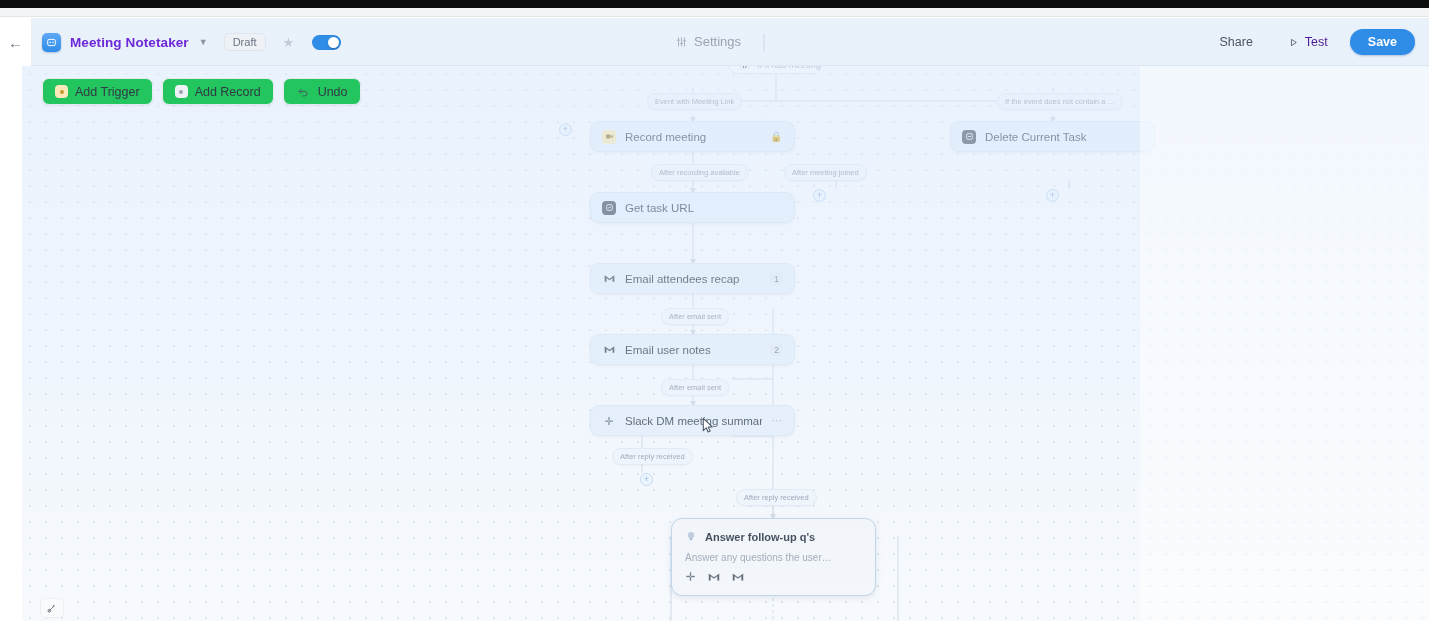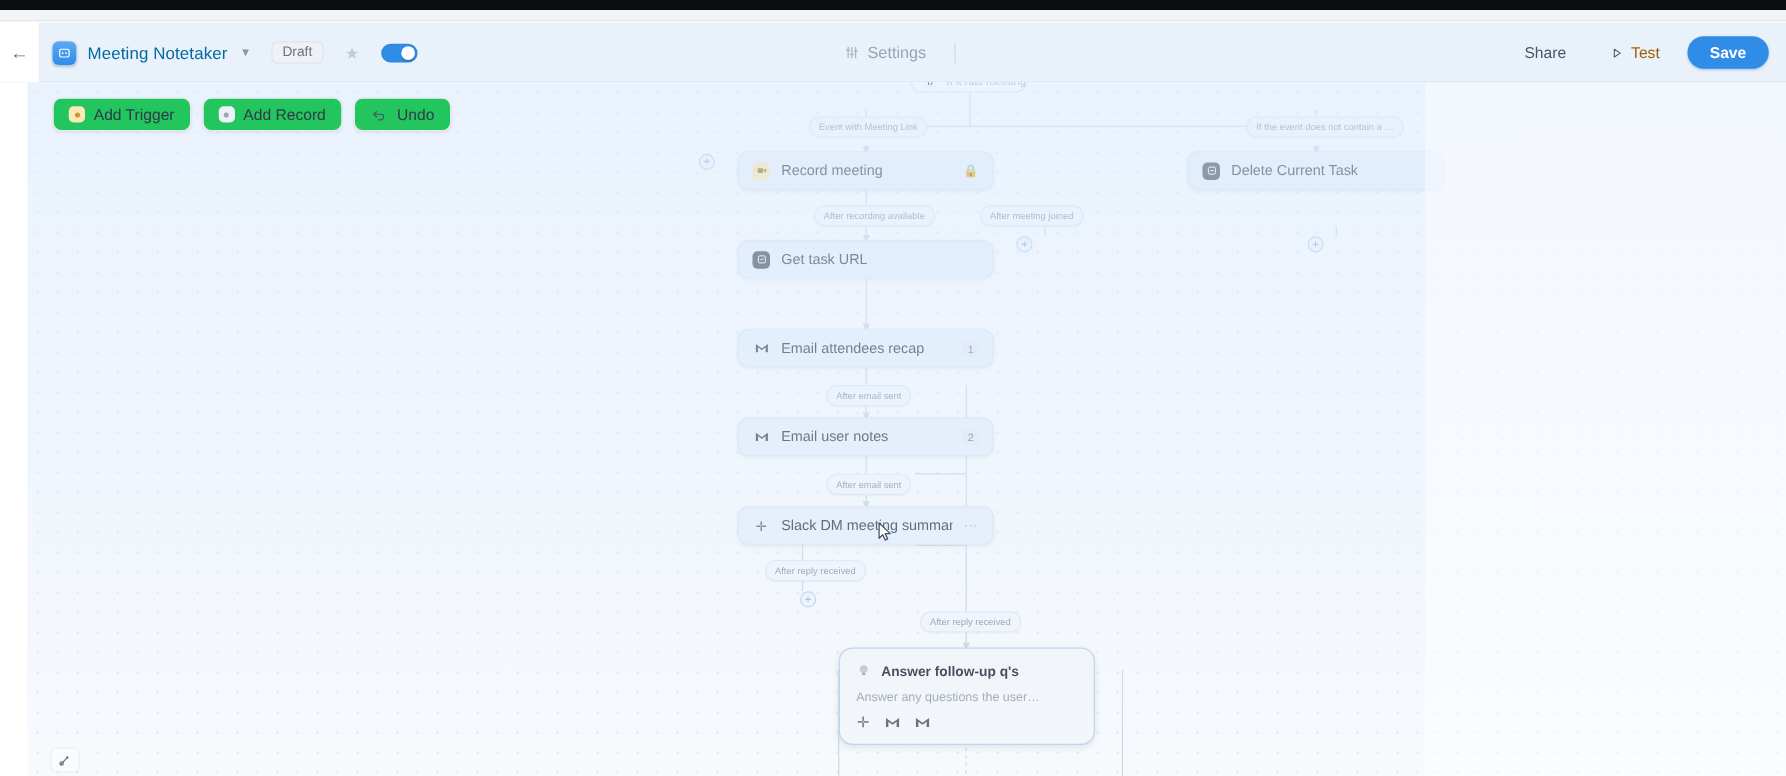--- a/index.html
+++ b/index.html
@@ -31,21 +31,21 @@
     border-right:1px solid #eceef1;
   }
   .tb-left { display:flex; align-items:center; gap:9px; padding-left:42px; }
   .app-badge {
     width:19px; height:19px; border-radius:5px;
     background:linear-gradient(180deg,#5ea9f5,#2f8de8);
     display:flex; align-items:center; justify-content:center;
     box-shadow:0 1px 2px rgba(20,60,110,.25);
   }
   .app-badge svg { display:block; }
-  .app-title { font-size:13.5px; color:#0369a1; font-weight:400; letter-spacing:.1px; }
+  .app-title { font-size:13.5px; color:#6d28d9; font-weight:700; letter-spacing:.1px; }
   .chev { color:#8b95a3; font-size:9px; margin-left:1px; }
   .pill-draft {
     font-size:11px; color:#6b7280; background:#eef2f7;
     border:1px solid #dfe5ec; border-radius:5px; padding:2px 8px; margin-left:7px;
   }
   .star { margin-left:8px; color:#c3cbd6; font-size:13px; }
   .toggle {
     margin-left:9px; width:29px; height:15px; border-radius:9px;
     background:#2f8de8; position:relative; box-shadow:inset 0 0 0 1px rgba(0,0,0,.04);
   }
@@ -68,21 +68,21 @@
 
   .tb-right {
     position:absolute; right:14px; top:18px; height:48px;
     display:flex; align-items:center; gap:9px;
   }
   .btn {
     font-size:12.5px; border-radius:7px; padding:6px 13px;
     display:flex; align-items:center; gap:6px; white-space:nowrap;
   }
   .btn-ghost { color:#4b5563; }
-  .btn-outline { color:#a16207;text-align:right; }
+  .btn-outline { color:#4c1d95;text-align:right; }
   .btn-primary {
     background:#2f8de8; color:#fff; font-weight:600;
     box-shadow:0 1px 2px rgba(30,90,160,.3); padding:6px 18px;border-radius:13px;
   }
 
   
   .toolbar { position:absolute; left:42px; top:78px; display:flex; align-items:center; gap:9px; z-index:6; }
   .tool {
     height:27px; display:flex; align-items:center; gap:7px;
     background:#22c55e; border:1px solid #e6e9ee; border-radius:7px;

